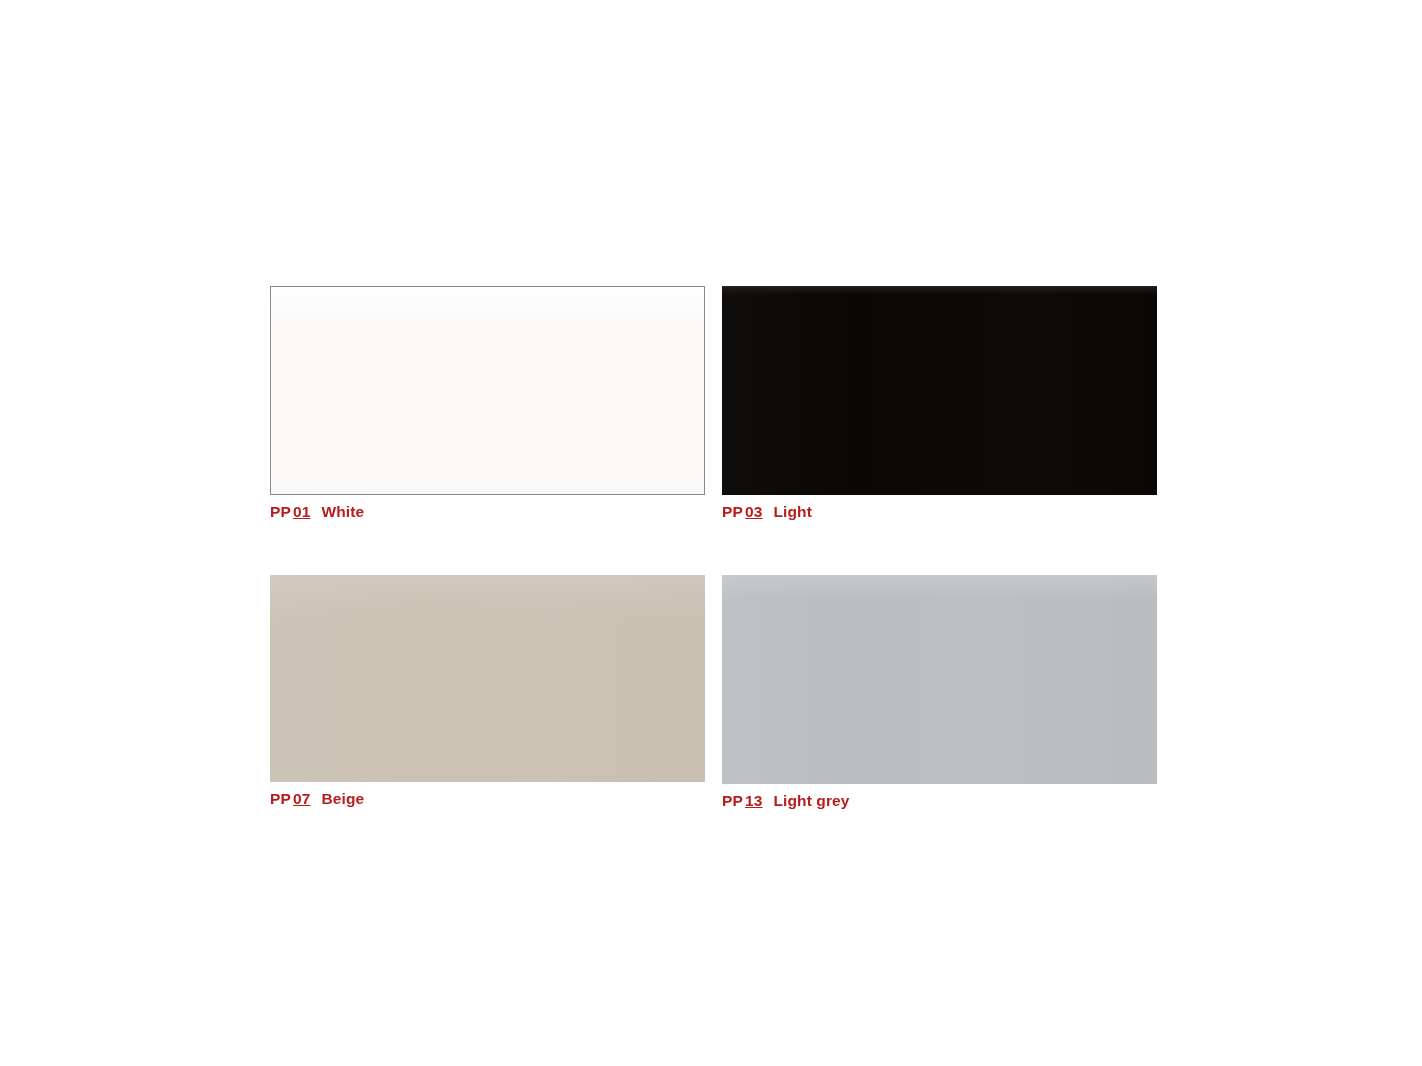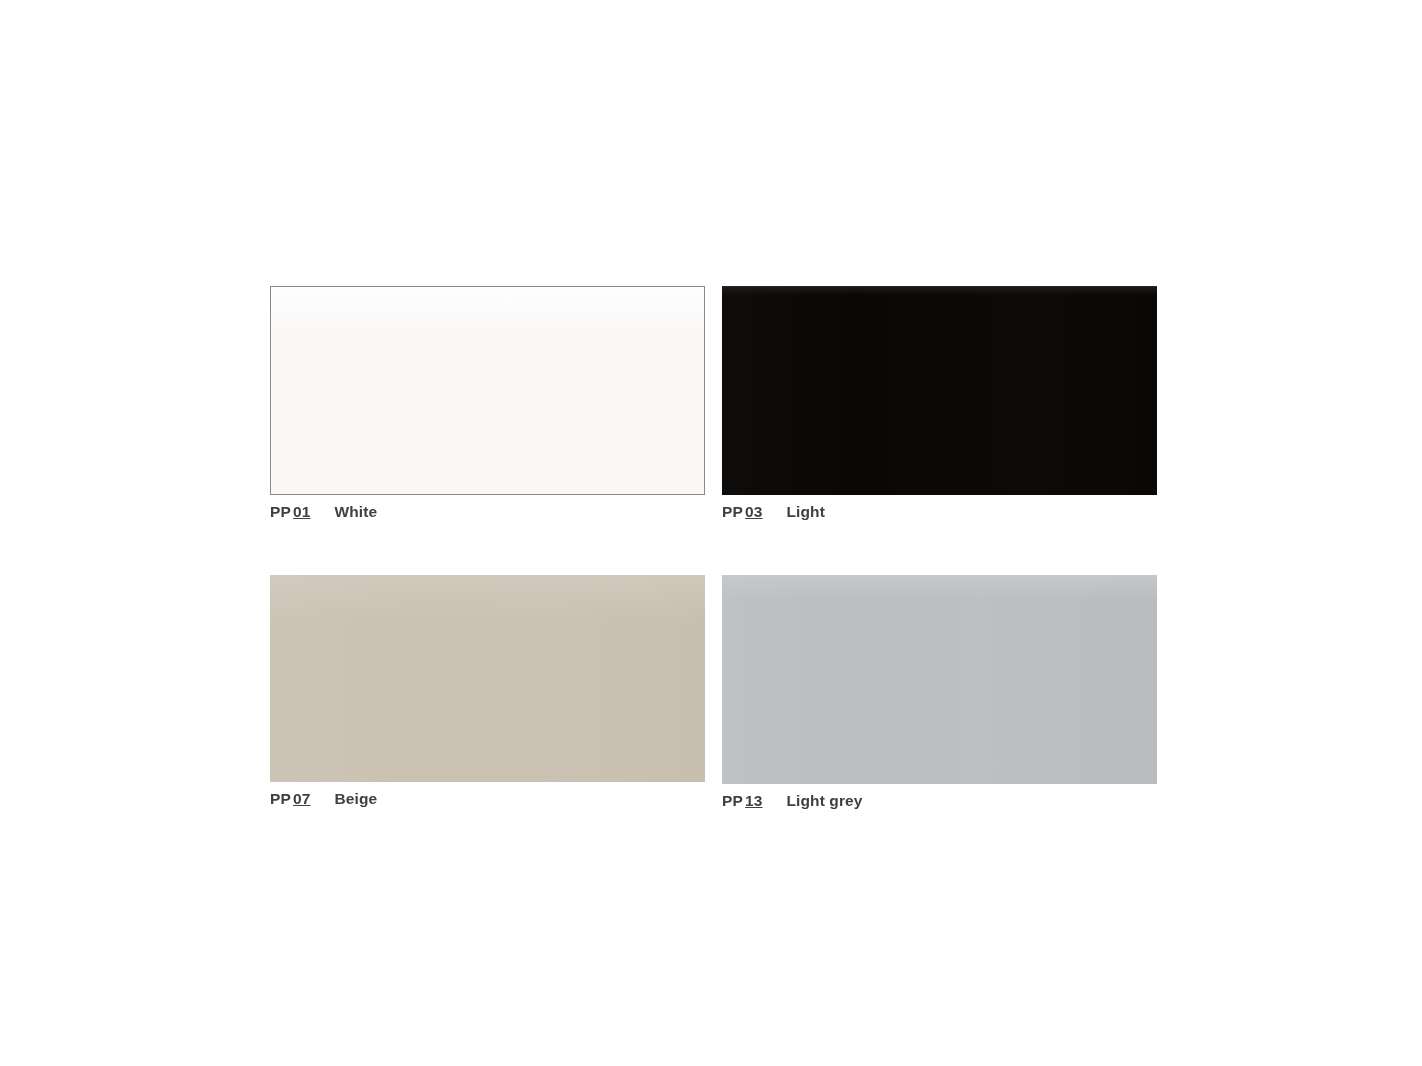--- a/index.html
+++ b/index.html
@@ -97,36 +97,36 @@
   .swatch-chip.chip-lightgrey::after {
     background:
       linear-gradient(180deg, rgba(201,204,207,0.75) 0%, rgba(187,190,193,0) 12%),
       linear-gradient(90deg, rgba(196,199,202,0.45) 0%, rgba(185,188,191,0) 28%, rgba(193,196,199,0.3) 60%, rgba(182,185,188,0.3) 100%);
   }
 
   .swatch-label {
     margin-top: 8px;
     font-size: 15.5px;
     font-weight: bold;
-    color: #404040;
+    color: #b91c1c;
     letter-spacing: 0.1px;
     line-height: 1.1;
     white-space: nowrap;
     display: flex;
     align-items: baseline;
   }
 
   .label-code {
     display: inline-flex;
     align-items: baseline;
   }
 
   .label-prefix { letter-spacing: 0.2px; }
   .label-number { margin-left: 2px; text-decoration: underline; }
-  .label-name { margin-left: 24px; }
+  .label-name { margin-left: 11px; }
 </style>
 </head>
 <body>
 
 <div id="swatch-catalog">
 
   <div class="swatch-grid">
 
     <div class="swatch-row row-top">
 

